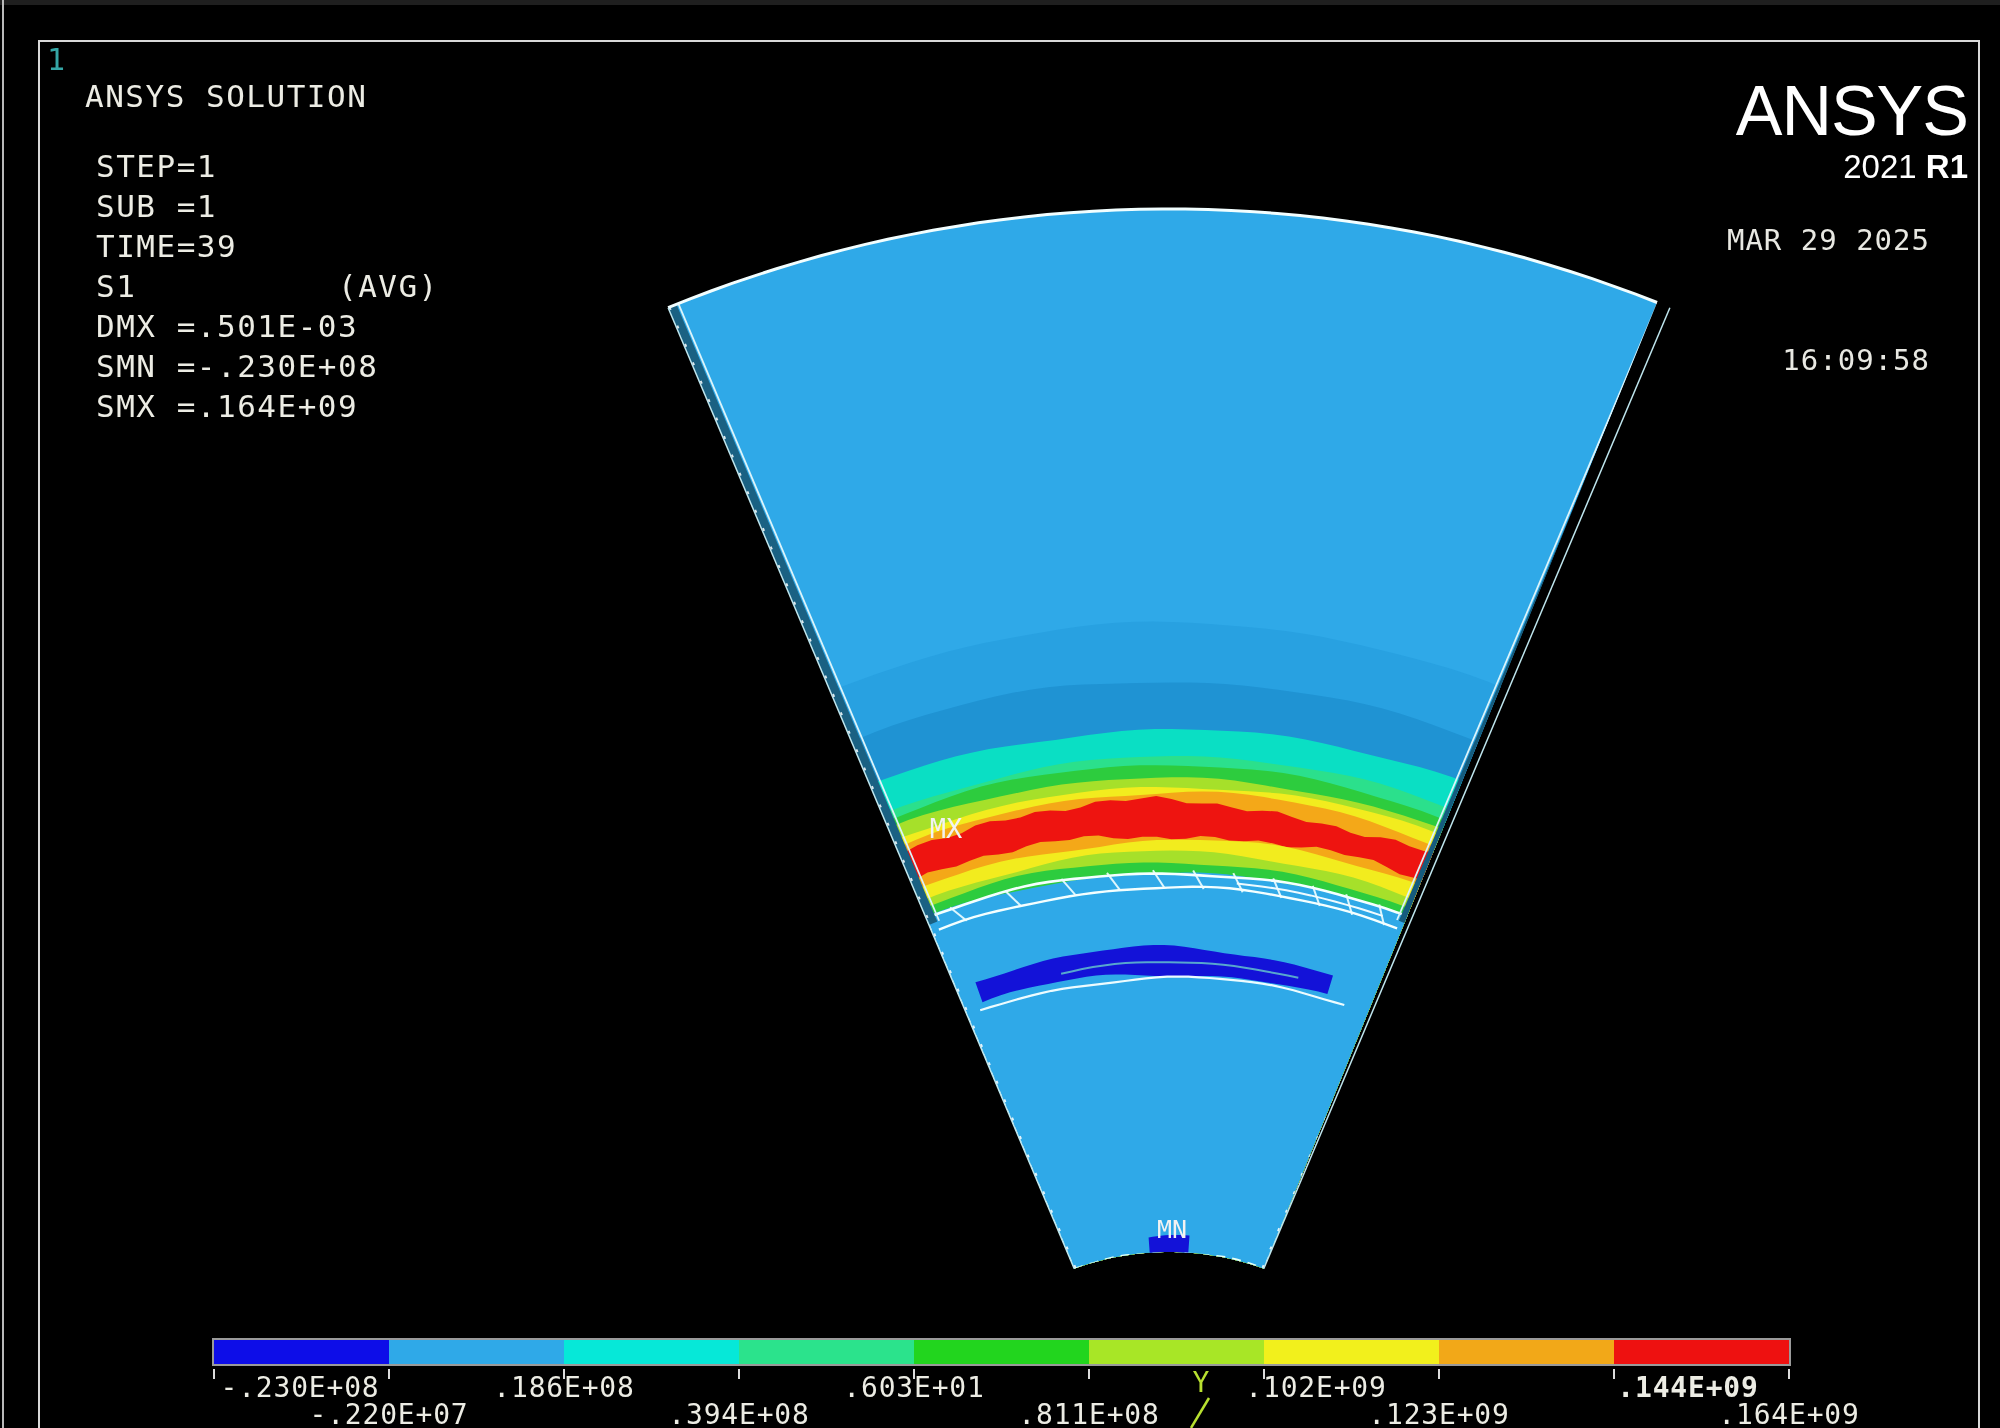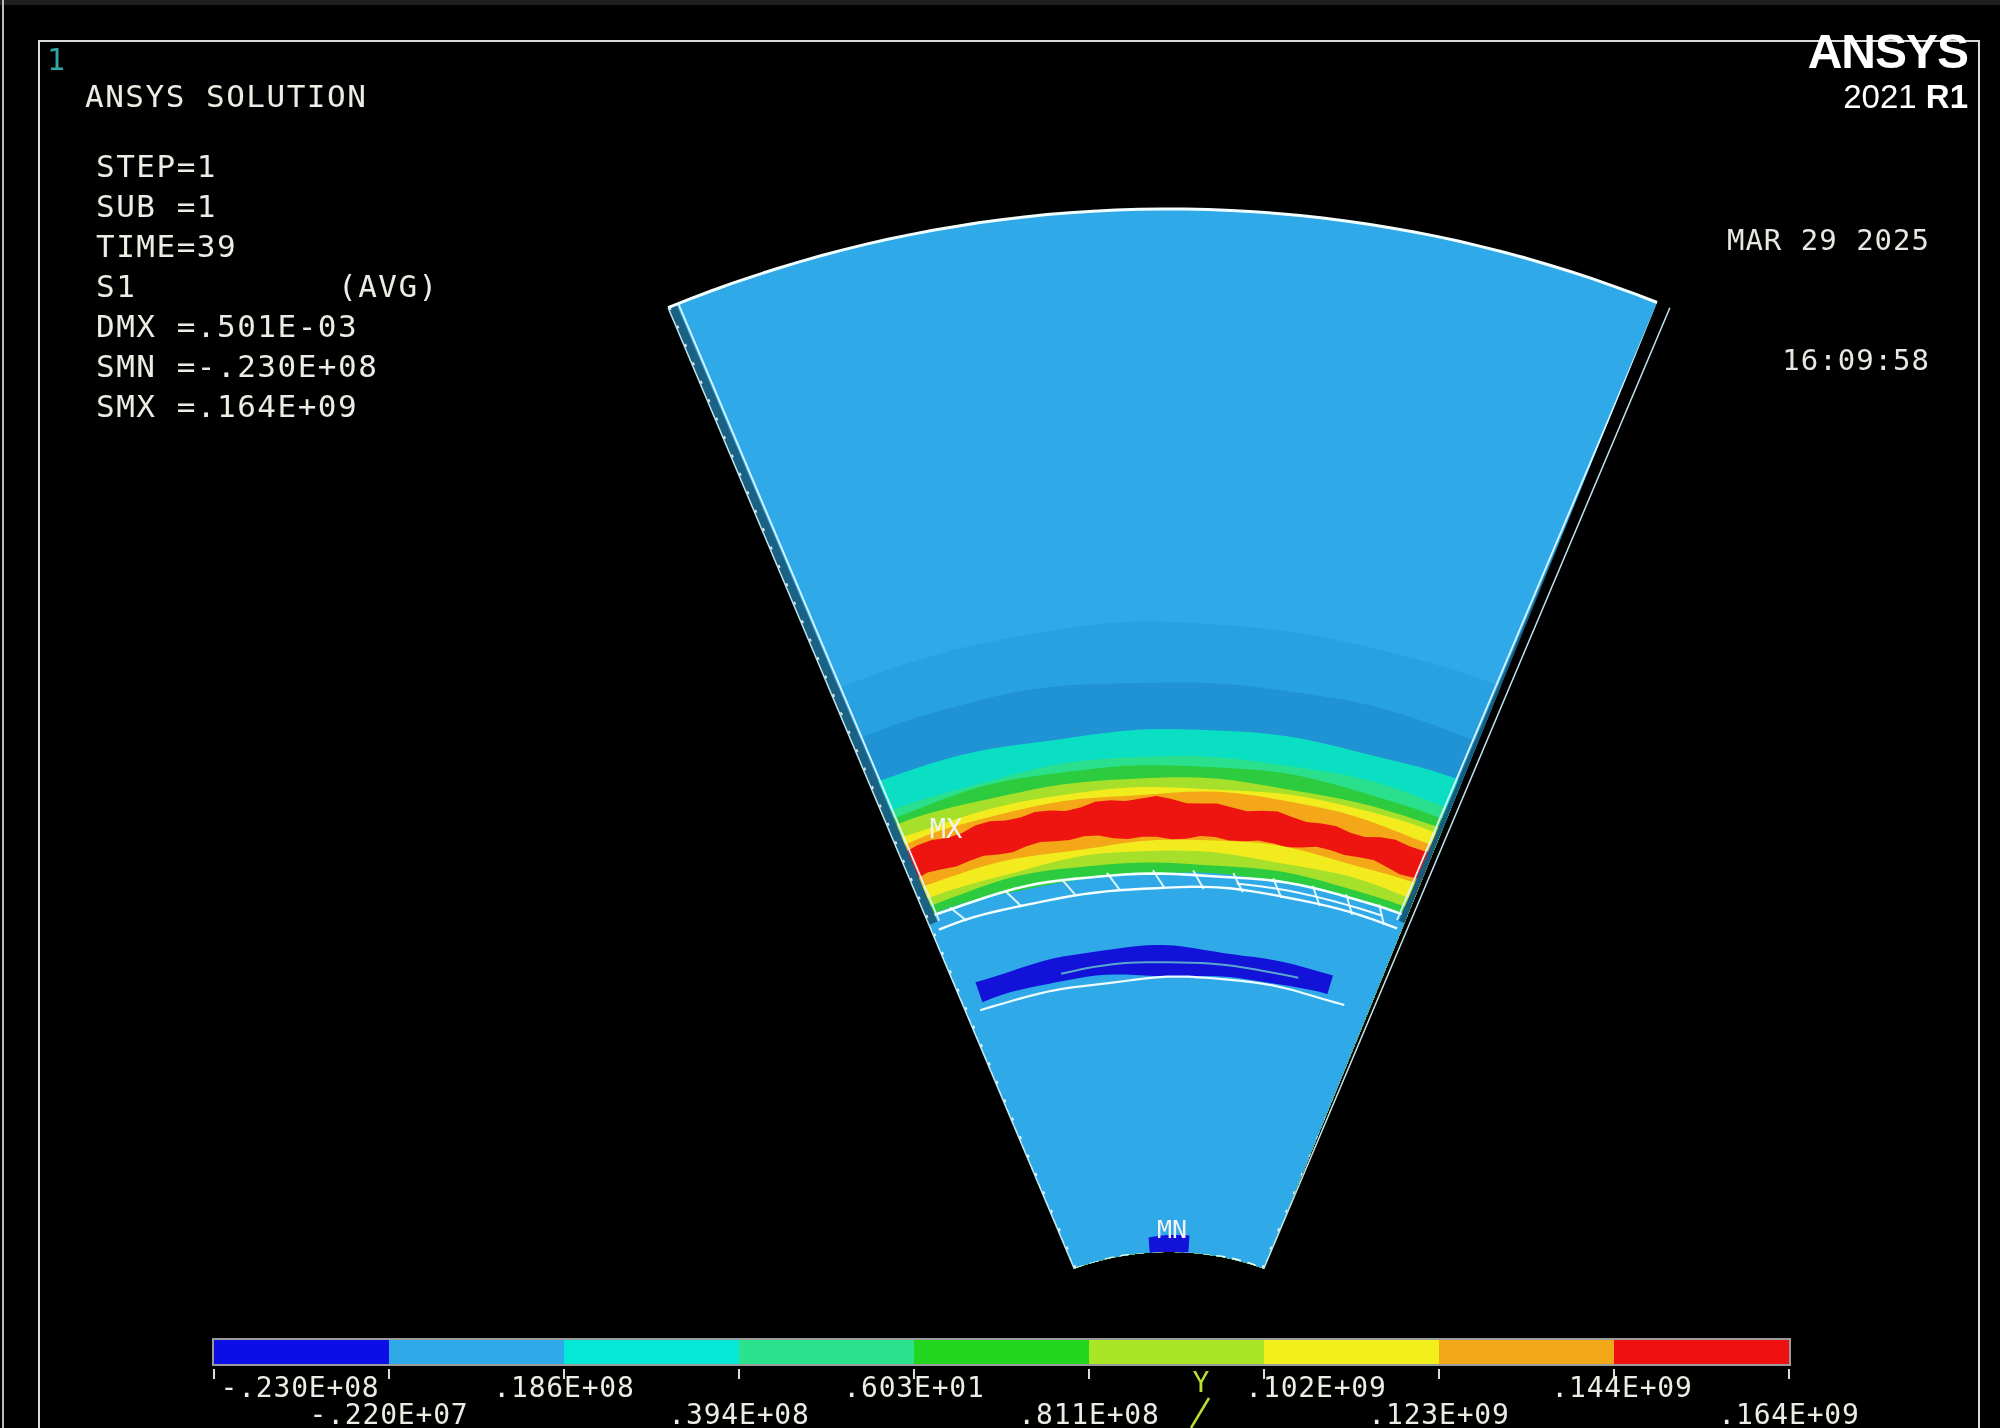--- a/index.html
+++ b/index.html
@@ -8,21 +8,21 @@
   .topstrip{position:absolute;left:0;top:0;width:2000px;height:5px;background:#1f1f1f;}
   .leftline{position:absolute;left:2px;top:0;width:2px;height:1428px;background:#b9b9b9;}
   .frame{position:absolute;left:38px;top:40px;width:1942px;height:1400px;
          border:2px solid #d9d9d9;box-sizing:border-box;}
   .viewid{position:absolute;left:47px;top:42px;font-size:30px;color:#35a6a6;}
   .anno{position:absolute;left:85px;top:78px;color:#ecece4;font-size:31px;letter-spacing:1.5px;white-space:pre;}
   .anno-lines{position:absolute;left:96px;top:146px;color:#ecece4;font-size:31px;letter-spacing:1.5px;
               line-height:40px;white-space:pre;}
   .brand{position:absolute;right:32px;top:28px;text-align:right;color:#fff;
          font-family:"Liberation Sans",sans-serif;line-height:1;}
-  .brand-name{font-size:48px;font-weight:700;letter-spacing:-1px;}
+  .brand-name{font-size:70px;font-weight:400;letter-spacing:-1px;margin-top:48px;}
   .brand-sub{font-size:33px;margin-top:4px;}
   .brand-sub b{font-weight:700;}
   .datetime{position:absolute;right:70px;top:140px;text-align:right;color:#e8e8e2;
             font-size:29px;line-height:40px;letter-spacing:1px;white-space:pre;}
   .legend-bar{position:absolute;left:212px;top:1338px;background:#9a9a9a;padding:2px;display:flex;}
   .legend-seg{width:175px;height:24px;}
   .tick{position:absolute;width:2px;height:10px;background:#dcdcdc;top:1369px;}
   .legend-label{position:absolute;color:#ecece4;font-size:28px;letter-spacing:0.8px;
                 transform:translateX(-50%);white-space:pre;}
   svg{position:absolute;left:0;top:0;pointer-events:none;}
@@ -73,21 +73,21 @@
       <div class="legend-label" style="left: 739px; top: 1398px;">.394E+08</div>
       <div class="tick" style="left: 913px;"></div>
       <div class="legend-label" style="left: 914px; top: 1371px;">.603E+01</div>
       <div class="tick" style="left: 1088px;"></div>
       <div class="legend-label" style="left: 1089px; top: 1398px;">.811E+08</div>
       <div class="tick" style="left: 1263px;"></div>
       <div class="legend-label" style="left: 1316px; top: 1371px;">.102E+09</div>
       <div class="tick" style="left: 1438px;"></div>
       <div class="legend-label" style="left: 1439px; top: 1398px;">.123E+09</div>
       <div class="tick" style="left: 1613px;"></div>
-      <div class="legend-label" style="left: 1622px; top: 1371px;">.144E+09</div>
+      <div class="legend-label" style="left: 1688px; top: 1371px; font-weight: bold;">.144E+09</div>
       <div class="tick" style="left: 1788px;"></div>
       <div class="legend-label" style="left: 1789px; top: 1398px;">.164E+09</div>
     </div>
 
   <svg id="plotSvg" width="2000" height="1428" viewBox="0 0 2000 1428" class="vp">
       <defs>
         <clipPath id="wedgeClip">
           <path d="M668.1 307.7L689.5 299.2L711.0 291.0L732.7 283.2L754.5 275.8L776.5 268.7L798.5 262.1L820.7 255.8L843.0 249.9L865.3 244.4L887.8 239.3L910.4 234.6L933.0 230.3L955.7 226.4L978.4 222.8L1001.3 219.7L1024.2 217.0L1047.1 214.6L1070.0 212.7L1093.0 211.2L1116.0 210.1L1139.1 209.3L1162.1 209.0L1185.1 209.1L1208.2 209.6L1231.2 210.5L1254.2 211.8L1277.2 213.4L1300.1 215.5L1323.0 218.0L1345.9 220.9L1368.7 224.2L1391.4 227.9L1414.1 232.0L1436.7 236.4L1459.2 241.3L1481.6 246.6L1504.0 252.2L1526.2 258.2L1548.3 264.7L1570.3 271.5L1592.2 278.7L1614.0 286.3L1635.6 294.2L1657.1 302.5L1263.7 1268.7L1259.2 1267.1L1254.6 1265.6L1250.0 1264.1L1245.4 1262.7L1240.7 1261.4L1236.0 1260.2L1231.3 1259.1L1226.6 1258.1L1221.9 1257.1L1217.1 1256.2L1212.3 1255.4L1207.6 1254.7L1202.8 1254.1L1198.0 1253.5L1193.1 1253.1L1188.3 1252.7L1183.5 1252.4L1178.7 1252.2L1173.8 1252.0L1169.0 1252.0L1164.2 1252.0L1159.3 1252.2L1154.5 1252.4L1149.7 1252.7L1144.9 1253.1L1140.0 1253.5L1135.2 1254.1L1130.4 1254.7L1125.7 1255.4L1120.9 1256.2L1116.1 1257.1L1111.4 1258.1L1106.7 1259.1L1102.0 1260.2L1097.3 1261.4L1092.6 1262.7L1088.0 1264.1L1083.4 1265.6L1078.8 1267.1L1074.3 1268.7Z"></path>
         </clipPath>
       </defs>

